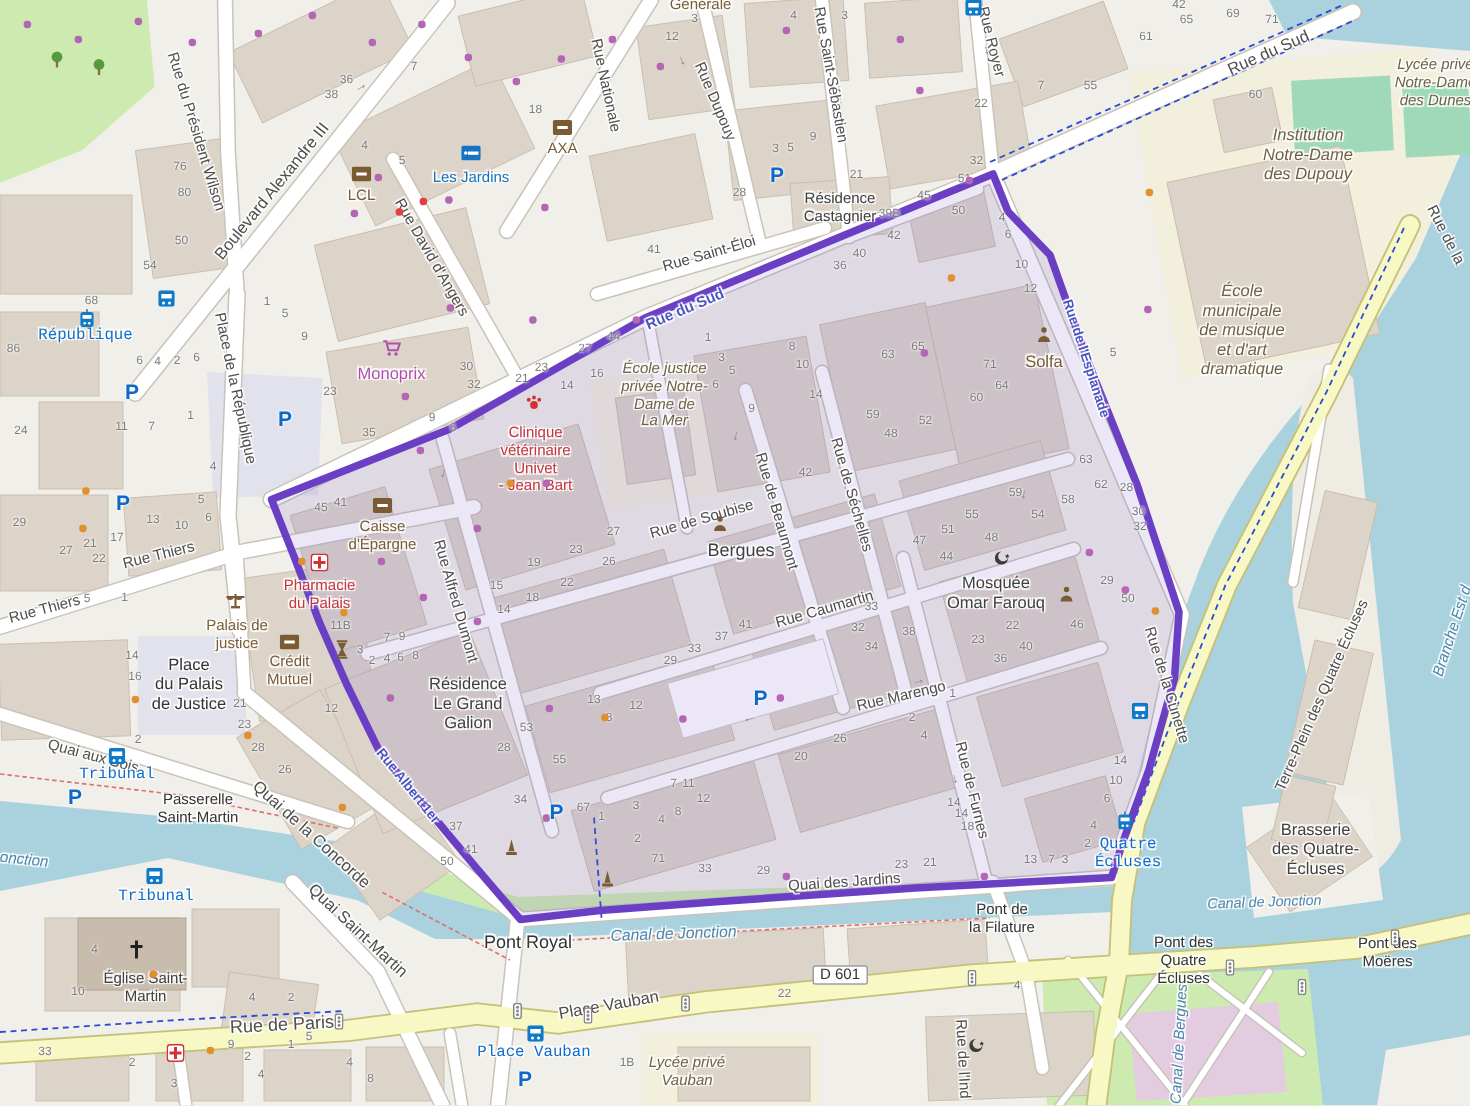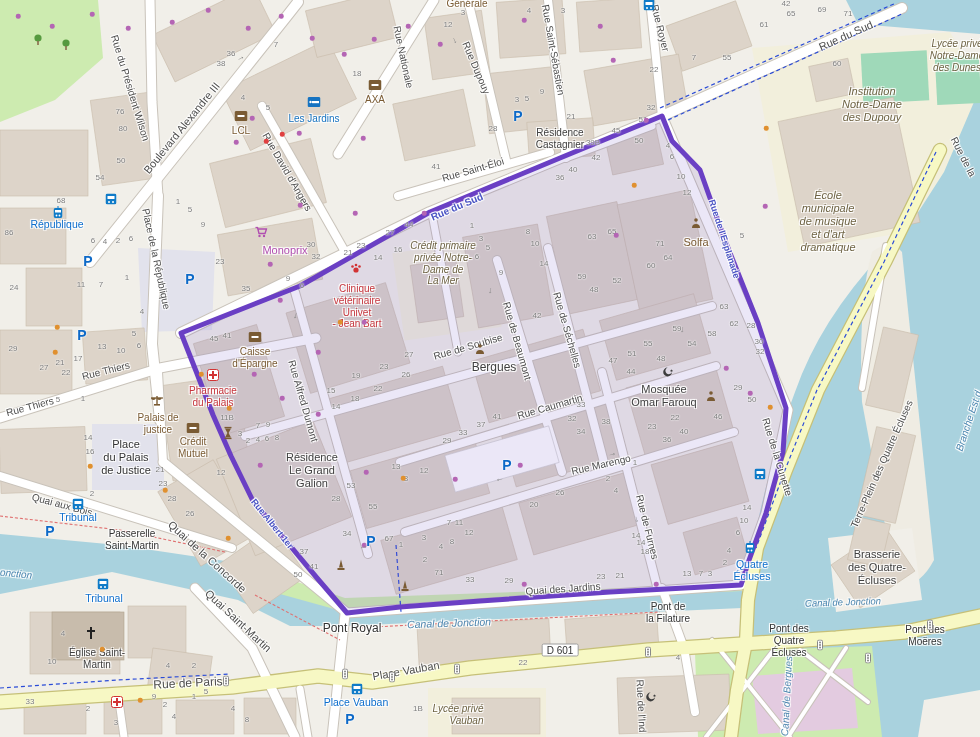--- a/index.html
+++ b/index.html
@@ -7,24 +7,24 @@
        font-family:"Liberation Sans","DejaVu Sans",sans-serif;}
   #base{position:absolute;left:0;top:0;}
   .lbl{position:absolute;white-space:pre;text-align:center;line-height:1.18;
        color:#4e4e4e;font-size:10px;
        text-shadow:-1px -1px 0 rgba(255,255,255,.85),1px -1px 0 rgba(255,255,255,.85),
                    -1px 1px 0 rgba(255,255,255,.85),1px 1px 0 rgba(255,255,255,.85),0 0 3px #fff;}
   .st{color:#4e4e4e;}
   .st-route{color:#4b55c4;font-weight:bold;}
   .place{color:#333;}
   .water{color:#4d87b0;font-style:italic;}
-  .transit{color:#0d6ecd;}
+  .transit{color:#0d6ecd;font-family:Liberation Mono, monospace;}
   .poi-brown{color:#7a5b33;}
   .poi-red{color:#c7363d;}
-  .poi-magenta{color:#b14fb1;margin-left:24px;}
+  .poi-magenta{color:#b14fb1;}
   .poi-dark{color:#404040;}
   .poi-blue{color:#1673c1;}
   .school{color:#6e6344;font-style:italic;}
   .num{position:absolute;color:#7d7d7d;font-size:8px;transform:translate(-50%,-50%);
        text-shadow:0 0 2px #fff,0 0 2px #fff;}
   .ic{position:absolute;transform:translate(-50%,-50%);line-height:0;}
   .p-ic{color:#0d69c7;font-weight:bold;font-size:14px;line-height:1;
         text-shadow:0 0 2px #fff,0 0 2px #fff;}
   .dot{position:absolute;width:4.5px;height:4.5px;border-radius:50%;transform:translate(-50%,-50%);}
   .arw{position:absolute;color:#888;font-size:9px;transform:translate(-50%,-50%);}
@@ -275,21 +275,21 @@
       <div class="lbl transit" style="left: 752px; top: 570px; font-size: 10.5px; transform: translate(-50%, -50%) rotate(0deg);">Quatre
 Écluses</div>
       <div class="lbl transit" style="left: 356px; top: 702px; font-size: 10.5px; transform: translate(-50%, -50%) rotate(0deg);">Place Vauban</div>
       <div class="lbl poi-magenta" style="left: 261px; top: 250px; font-size: 11px; transform: translate(-50%, -50%) rotate(0deg);">Monoprix</div>
       <div class="lbl poi-brown" style="left: 241px; top: 131px; font-size: 10px; transform: translate(-50%, -50%) rotate(0deg);">LCL</div>
       <div class="lbl poi-brown" style="left: 375px; top: 100px; font-size: 10px; transform: translate(-50%, -50%) rotate(0deg);">AXA</div>
       <div class="lbl poi-blue" style="left: 314px; top: 119px; font-size: 10px; transform: translate(-50%, -50%) rotate(0deg);">Les Jardins</div>
       <div class="lbl poi-brown" style="left: 467px; top: 4px; font-size: 10px; transform: translate(-50%, -50%) rotate(0deg);">Générale</div>
       <div class="lbl poi-dark" style="left: 560px; top: 139px; font-size: 10px; transform: translate(-50%, -50%) rotate(0deg);">Résidence
 Castagnier</div>
-      <div class="lbl school" style="left: 443px; top: 264px; font-size: 10px; transform: translate(-50%, -50%) rotate(0deg);">Crédit primaire
+      <div class="lbl school" style="left: 443px; top: 264px; font-size: 10px; transform: translate(-50%, -50%) rotate(0deg);">École justice
 privée Notre-
 Dame de
 La Mer</div>
       <div class="lbl poi-red" style="left: 357px; top: 307px; font-size: 10px; transform: translate(-50%, -50%) rotate(0deg);">Clinique
 vétérinaire
 Univet
 - Jean Bart</div>
       <div class="lbl poi-brown" style="left: 255px; top: 358px; font-size: 10px; transform: translate(-50%, -50%) rotate(0deg);">Caisse
 d'Épargne</div>
       <div class="lbl poi-red" style="left: 213px; top: 397px; font-size: 10px; transform: translate(-50%, -50%) rotate(0deg);">Pharmacie
@@ -309,21 +309,21 @@
 municipale
 de musique
 et d'art
 dramatique</div>
       <div class="lbl school" style="left: 872px; top: 104px; font-size: 11px; transform: translate(-50%, -50%) rotate(0deg);">Institution
 Notre-Dame
 des Dupouy</div>
       <div class="lbl school" style="left: 957px; top: 56px; font-size: 10px; transform: translate(-50%, -50%) rotate(0deg);">Lycée privé
 Notre-Dame
 des Dunes</div>
-      <div class="lbl school" style="left: 458px; top: 715px; font-size: 10px; transform: translate(-50%, -50%) rotate(0deg); text-align: right;">Lycée privé
+      <div class="lbl school" style="left: 458px; top: 715px; font-size: 10px; transform: translate(-50%, -50%) rotate(0deg);">Lycée privé
 Vauban</div>
       <div class="lbl poi-dark" style="left: 877px; top: 567px; font-size: 11px; transform: translate(-50%, -50%) rotate(0deg);">Brasserie
 des Quatre-
 Écluses</div>
       <div class="lbl poi-dark" style="left: 97px; top: 659px; font-size: 10px; transform: translate(-50%, -50%) rotate(0deg);">Église Saint-
 Martin</div>
       <div class="num" style="left: 231px; top: 53px;">36</div>
       <div class="num" style="left: 221px; top: 63px;">38</div>
       <div class="num" style="left: 243px; top: 97px;">4</div>
       <div class="num" style="left: 276px; top: 44px;">7</div>

